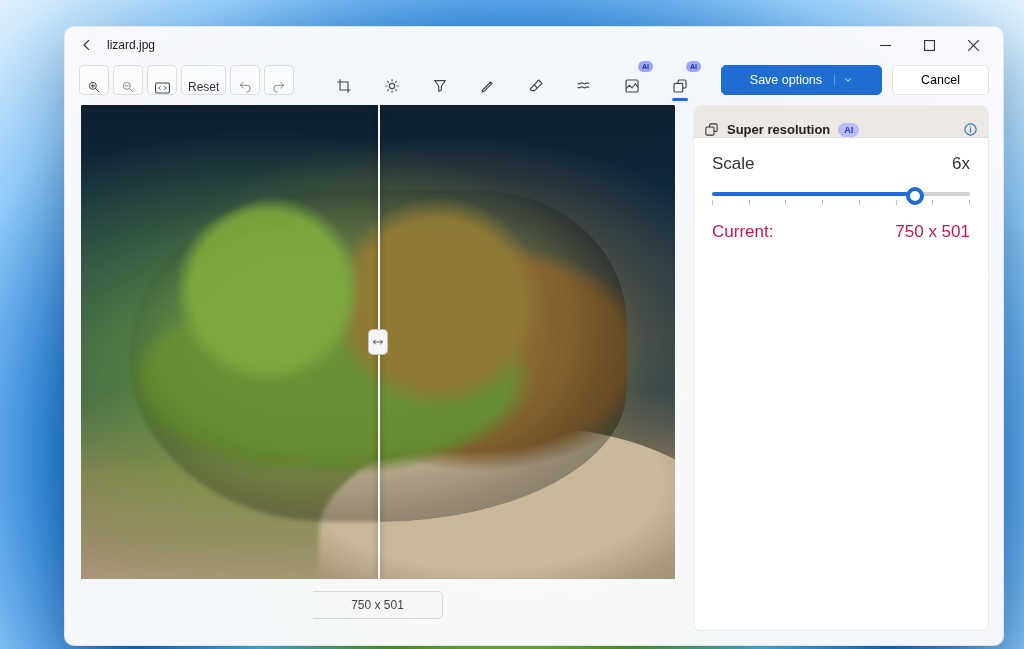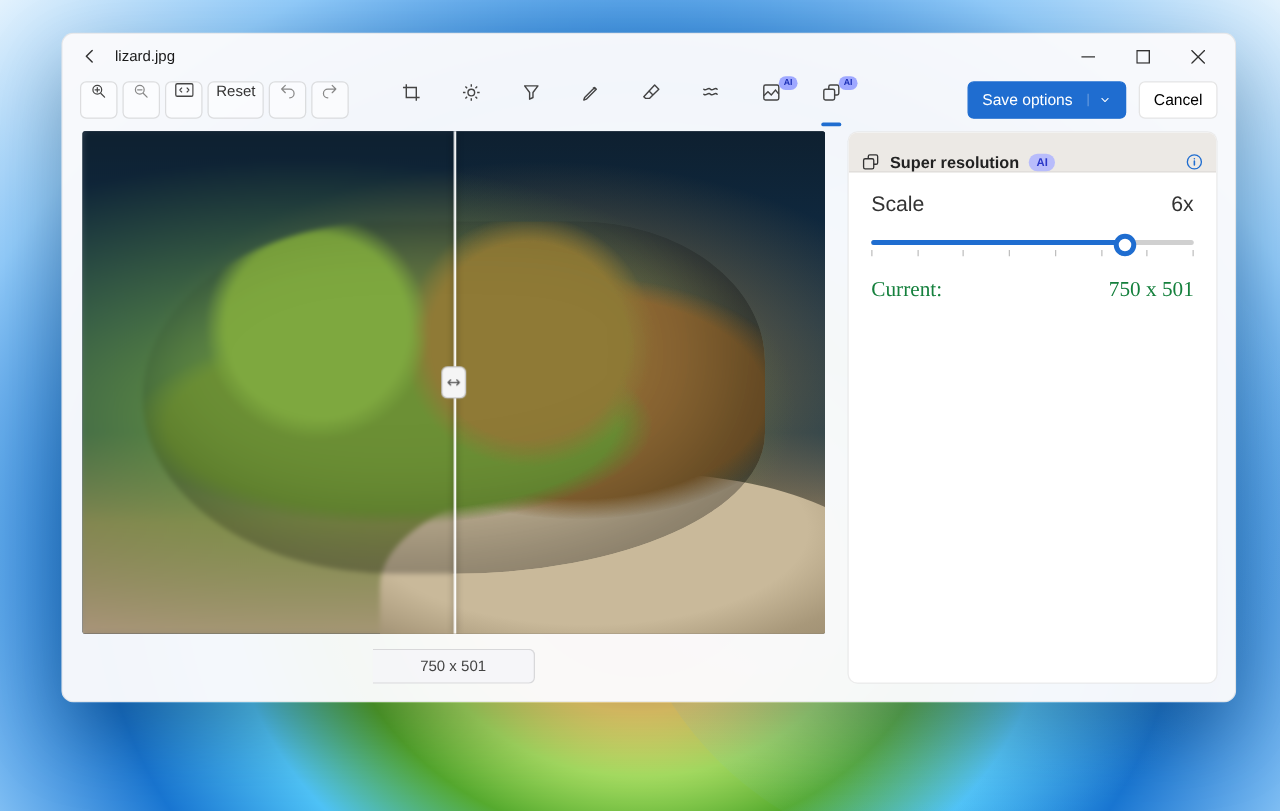--- a/index.html
+++ b/index.html
@@ -9,21 +9,21 @@
     position: relative;
   }
   
   body::before{
     content:""; position:absolute; left:48%; top:20%; width:560px; height:560px; border-radius:50%;
     background: radial-gradient(circle at 40% 40%, rgba(120,200,255,.55), rgba(120,200,255,0) 70%);
     pointer-events:none;
   }
 
   .window {
-    position: absolute; left: 49px; top: 26px; width: 940px; height: 536px;
+    position: absolute; left: 64px; top: 26px; width: 940px; height: 620px;
     background: rgba(250,250,252,.97);
     border: 1px solid rgba(0,0,0,.08);
     border-radius: 10px;
     box-shadow: 0 25px 60px rgba(0,0,0,.25);
     display: flex; flex-direction: column;
   }
 
   .titlebar {
     height: 36px; display: flex; align-items: center; padding: 0 8px;
     font-size: 12px; color: #1a1a1a;
@@ -32,21 +32,21 @@
   .titlebar .fname { margin-left: 6px; }
   .winbtns { margin-left:auto; display:flex; }
   .winbtn { width:44px; height:32px; display:flex; align-items:center; justify-content:center; border-radius:4px;}
 
   .toolbar {
     height: 40px; display:flex; align-items:center; padding: 0 14px 6px 14px; gap:6px;
     position:relative;
   }
   .tgroup { display:flex; align-items:center; gap:4px; }
   .tbtn {
-    min-width:30px; height:30px; padding:0 6px; display:flex; align-items:flex-start; justify-content:center;
+    min-width:30px; height:30px; padding:0 6px; display:flex; align-items:flex-end; justify-content:center;
     border:1px solid transparent; border-radius:5px; font-size:12px; color:#333; background:transparent;
     position:relative;
   }
   .tbtn.bordered { border:1px solid rgba(0,0,0,.12); background:rgba(255,255,255,.5);}
   .tbtn.active::after{
     content:""; position:absolute; left:50%; transform:translateX(-50%); bottom:-7px;
     width:16px; height:3px; border-radius:2px; background:#1f6dd0;
   }
   .ai-badge{
     position:absolute; top:-5px; right:-7px;
@@ -54,21 +54,21 @@
     padding:2px 4px; border-radius:8px; line-height:1;
   }
 
   .center-tools{
     position:absolute; left:50%; top:2px; transform:translateX(-56%);
     display:flex; gap:18px;
   }
   .right-tools{ margin-left:auto; display:flex; gap:10px;}
 
   .btn {
-    height:30px; padding:0 11px; border-radius:5px; font-size:12.5px; display:flex; align-items:center; gap:8px; border:1px solid rgba(0,0,0,.1); background:#fff;justify-content:center;
+    height:30px; padding:0 28px; border-radius:5px; font-size:12.5px; display:flex; align-items:center; gap:8px; border:1px solid rgba(0,0,0,.1); background:#fff;justify-content:center;
   }
   .btn.primary{ background:#1f6dd0; border-color:#1f6dd0; color:#fff; }
   .btn.primary .chev{ margin-left:4px; border-left:1px solid rgba(255,255,255,.3); padding-left:8px;}
 
   .body{
     flex:1; display:flex; gap:16px; padding: 2px 14px 14px 14px;
     min-height:0;
   }
 
   .canvas-wrap{ flex:1; display:flex; flex-direction:column; align-items:center; min-width:0;}
@@ -128,21 +128,21 @@
     border-bottom:1px solid rgba(0,0,0,.06);
     font-size:13px; font-weight:600; color:#222;
   }
   .pill-ai{
     background:#b8bcfb; color:#2a37c8; font-size:9px; font-weight:700; padding:2px 6px; border-radius:9px;
   }
   .info{ margin-left:auto; color:#1f6dd0; }
 
   .side-body{ padding:16px 18px; font-size:17px; color:#333; }
   .row{ display:flex; justify-content:space-between; margin-bottom:10px;}
-  .muted{ color:#15803d;font-family:Liberation Serif, serif; }
+  .muted{ color:#be185d; }
 
   .slider{
     position:relative; height:24px; margin:4px 0 10px 0;
   }
   .track{ position:absolute; left:0; right:0; top:8px; height:4px; background:#d0d0d0; border-radius:2px;}
   .track .on{ position:absolute; left:0; top:0; bottom:0; width:78.5%; background:#1f6dd0; border-radius:2px;}
   .thumb{
     position:absolute; top:50%; left:78.5%; transform:translate(-50%,-50%);
     width:18px; height:18px; border-radius:50%; background:#fff; border:4px solid #1f6dd0;
   }

